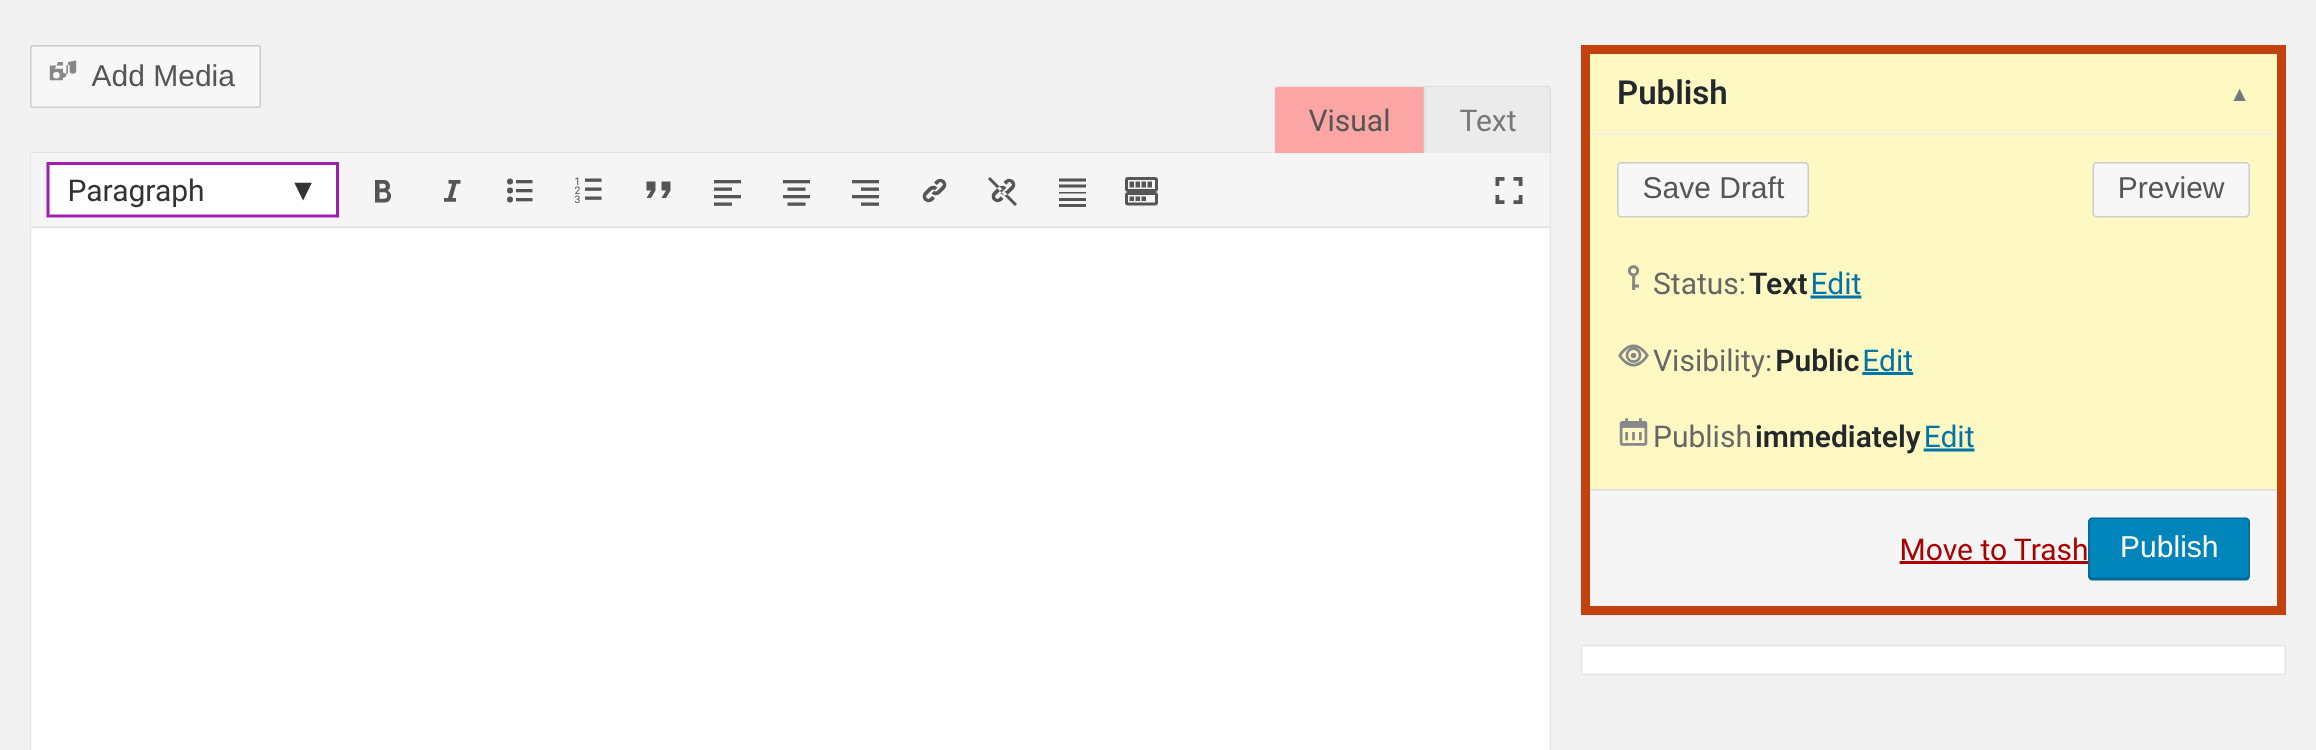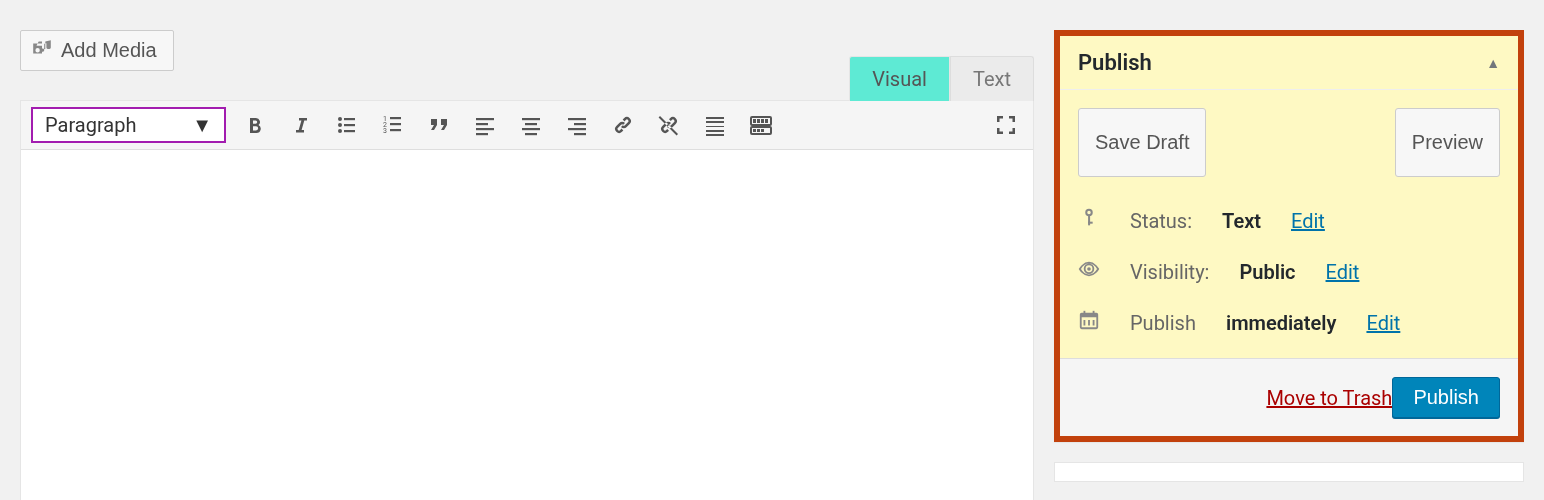--- a/index.html
+++ b/index.html
@@ -41,21 +41,21 @@
   .tab {
     padding: 10px 22px;
     font-size: 20px;
     border: 1px solid #ddd;
     border-bottom: none;
     cursor: pointer;
     position: relative;
     top: 1px;
   }
   .tab-visual {
-    background: #5eead4;
+    background: #fca5a5;
     border-color: #e5e5e5;
     border-top-left-radius: 3px;
     color: #555;
   }
   .tab-text {
     background: #ebebeb;
     color: #777;
     border-top-right-radius: 3px;
   }
 
@@ -124,31 +124,31 @@
 
   .minor-actions {
     display: flex;
     justify-content: space-between;
     padding: 18px;
   }
   .button-secondary {
     background: #f7f7f7;
     border: 1px solid #ccc;
     border-radius: 3px;
-    padding: 22px 16px;
+    padding: 6px 16px;
     font-size: 20px;
     color: #555;
     cursor: pointer;
   }
 
   .misc-section { padding: 0 18px 10px 18px; }
   .misc-row {
     display: flex;
     align-items: center;
-    gap: 30px;
+    gap: 2px;
     padding: 12px 0;
     font-size: 20px;
     color: #666;
   }
   .misc-row svg { width: 22px; height: 22px; fill: #888; flex-shrink:0; }
   .misc-row b { color: #23282d; font-weight: 600; }
   .edit-link {
     color: #0073aa;
     text-decoration: underline;
     cursor: pointer;

